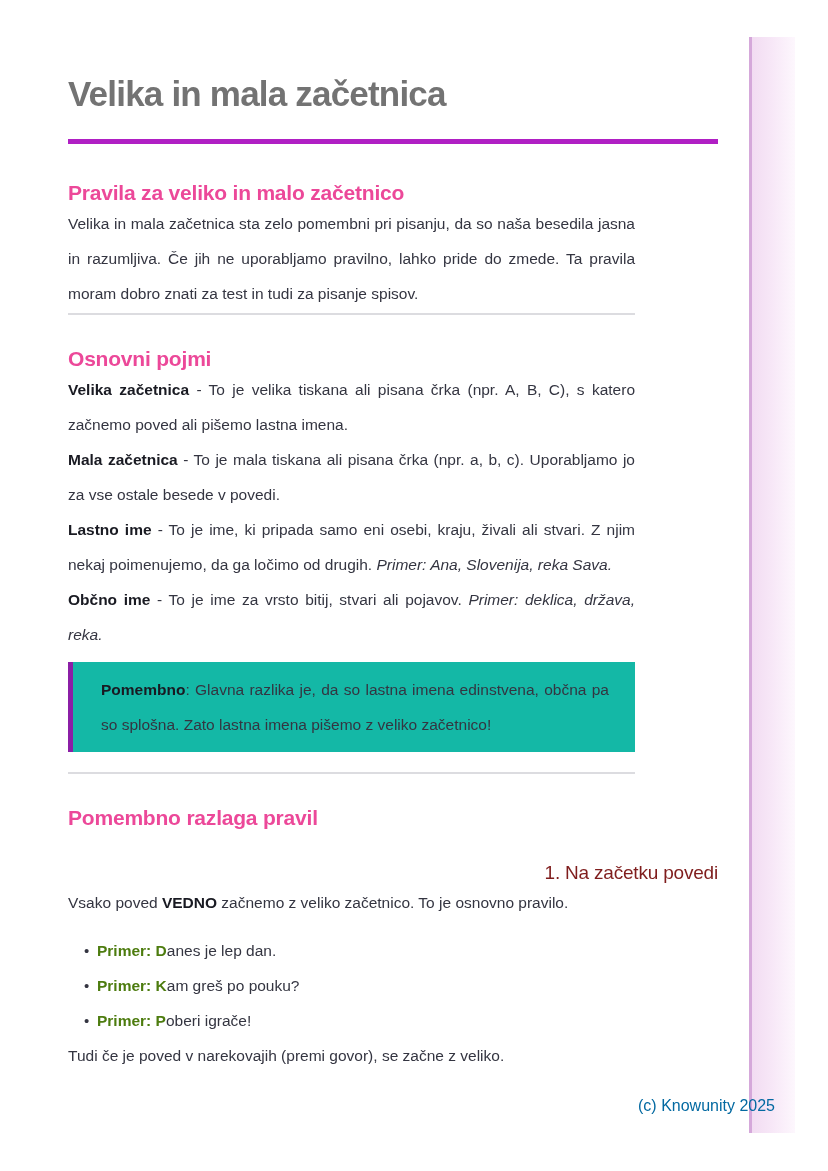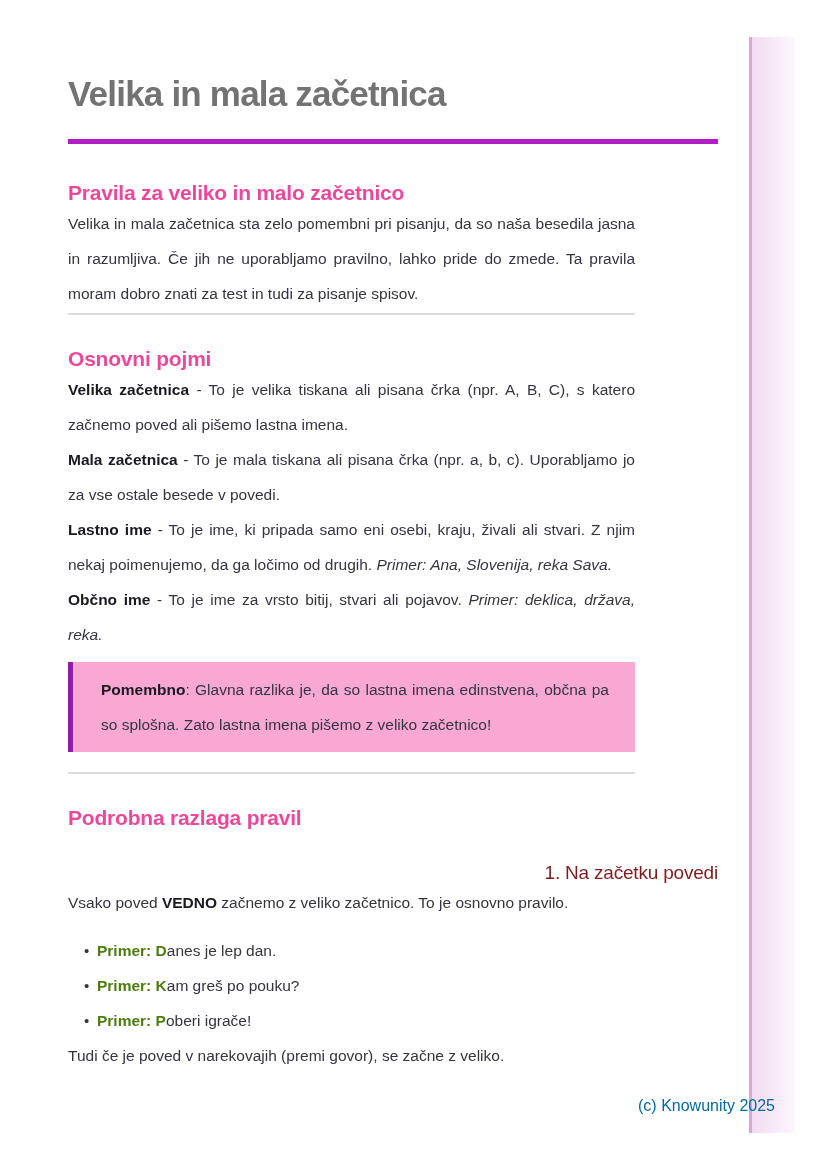--- a/index.html
+++ b/index.html
@@ -71,21 +71,21 @@
 
   hr.divider {
     border: none; border-top: 2px solid #dcdce0;
     width: 567px; margin: 2px 0 0 0;
   }
   hr.divider.before-heading { margin-top: 20px; }
 
   .callout {
     margin-top: 10px;
     width: 567px;
-    background: #f9a8d4;
+    background: #14b8a6;
     border-left: 5px solid #8b1fa6;
     padding: 10px 26px 10px 28px;
   }
   .callout p.body { width: auto; }
 
   ul.example-list {
     list-style: none;
     margin: 13px 0 0 0; padding: 0 0 0 16px;
     width: 551px;
   }
@@ -134,21 +134,21 @@
   <p class="body mt-term"><strong>Lastno ime</strong><span> - To je ime, ki pripada samo eni osebi, kraju, živali ali stvari. Z njim nekaj poimenujemo, da ga ločimo od drugih. </span><em>Primer: Ana, Slovenija, reka Sava.</em></p>
 
   <p class="body mt-term"><strong>Občno ime</strong><span> - To je ime za vrsto bitij, stvari ali pojavov. </span><em>Primer: deklica, država, reka.</em></p>
 
   <aside class="callout">
     <p class="body"><strong>Pomembno</strong><span>: Glavna razlika je, da so lastna imena edinstvena, občna pa so splošna. Zato lastna imena pišemo z veliko začetnico!</span></p>
   </aside>
 
   <hr class="divider before-heading">
 
-  <h2 class="section-heading mt-section">Podrobna razlaga pravil</h2>
+  <h2 class="section-heading mt-section">Pomembno razlaga pravil</h2>
 
   <h3 class="sub-heading">1. Na začetku povedi</h3>
 
   <p class="body mt-lead"><span>Vsako poved </span><strong>VEDNO</strong><span> začnemo z veliko začetnico. To je osnovno pravilo.</span></p>
 
   <ul class="example-list">
     <li><strong>Primer: D</strong><span>anes je lep dan.</span></li>
     <li><strong>Primer: K</strong><span>am greš po pouku?</span></li>
     <li><strong>Primer: P</strong><span>oberi igrače!</span></li>
   </ul>

